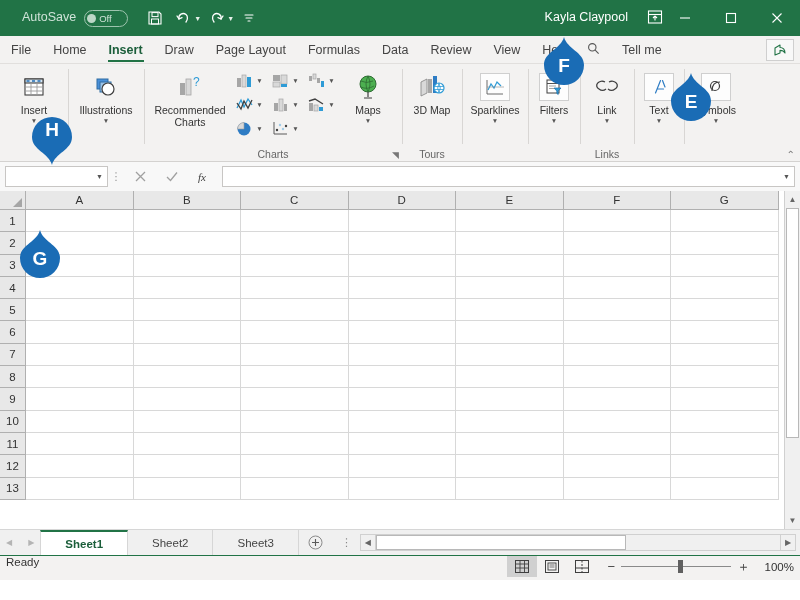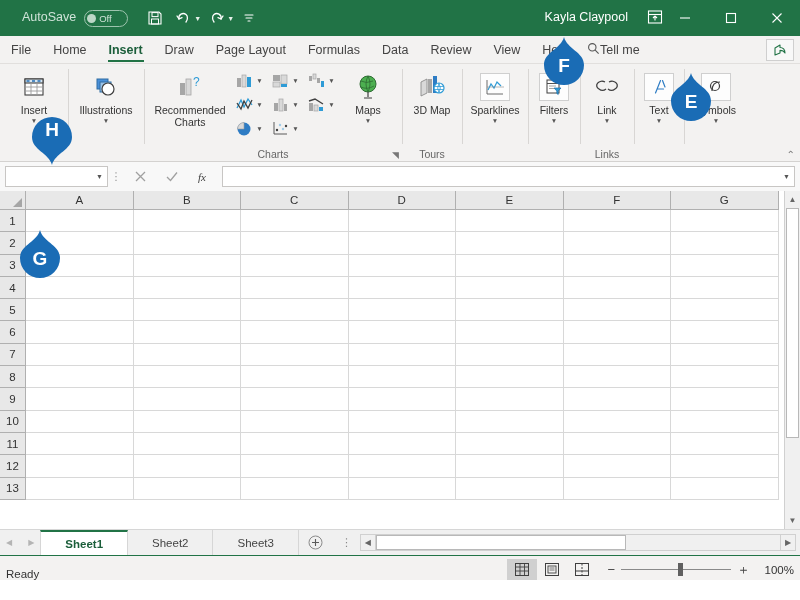--- a/index.html
+++ b/index.html
@@ -48,21 +48,21 @@
   }
   .tab {
     padding: 0 11px; display: flex; align-items: center; font-size: 12.5px;
     color: #444; position: relative; white-space: nowrap;
   }
   .tab.active { color: #1b5e3a; font-weight: bold; }
   .tab.active::after {
     content: ""; position: absolute; left: 10px; right: 10px; bottom: 1px;
     height: 2.5px; background: #217346;
   }
-  .tellme { display: flex; align-items: center; gap: 0; padding: 8px 8px; font-size: 12.5px; color: #444; text-align: right; }
+  .tellme { display: flex; align-items: center; gap: 22px; padding: 8px 8px; font-size: 12.5px; color: #444; text-align: right; }
   .share-btn {
     position: absolute; right: 6px; top: 3px; width: 28px; height: 22px;
     border: 1px solid #cfcfcf; background: #f8f8f8;
     display: flex; align-items: center; justify-content: center;
   }
 
   
   .ribbon {
     height: 98px; background: #f3f2f1; display: flex; position: relative;
     border-bottom: 1px solid #d4d2d0;
@@ -163,21 +163,21 @@
   .addsheet { width: 34px; display: flex; align-items: center; justify-content: center; }
   .tab-ellipsis { display: flex; align-items: center; padding: 0 8px; color: #888; font-size: 11px; }
   .hscroll { flex: 1; display: flex; align-items: center; padding: 2px 4px 2px 0; }
   .hs-arrow { width: 16px; height: 17px; display: flex; align-items: center; justify-content: center; color: #666; font-size: 8px; background: #f0f0f0; border: 1px solid #d0d0d0; }
   .hs-track { flex: 1; height: 17px; background: #f0f0f0; border-top: 1px solid #d0d0d0; border-bottom: 1px solid #d0d0d0; display: flex; }
   .hs-thumb { width: 62%; background: #fff; border: 1px solid #b8b8b8; }
 
   
   .statusbar {
     height: 25px; background: #f3f2f1; border-top: 1px solid #217346;
-    display: flex; align-items: flex-end; padding: 0 6px; font-size: 11.5px; color: #333;
+    display: flex; align-items: flex-start; padding: 0 6px; font-size: 11.5px; color: #333;
   }
   .st-right { margin-left: auto; display: flex; align-items: center; gap: 0; }
   .viewbtn { width: 30px; height: 21px; display: flex; align-items: center; justify-content: center; }
   .viewbtn.active { background: #d0d0d0; }
   .zoomctl { display: flex; align-items: center; gap: 6px; margin-left: 10px; }
   .zslider { width: 110px; height: 14px; position: relative; display: flex; align-items: center; }
   .ztrack { width: 100%; height: 1px; background: #8a8a8a; }
   .zthumb { position: absolute; left: 52%; width: 5px; height: 13px; background: #606060; }
   .zpct { width: 38px; text-align: right; font-size: 11.5px; }
 

